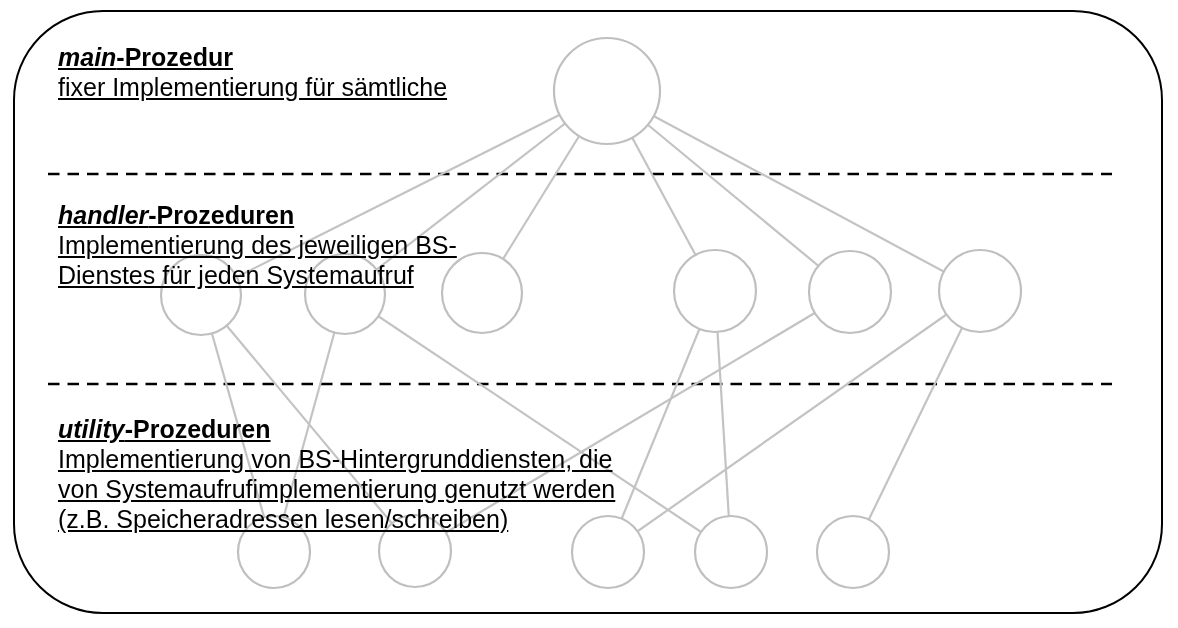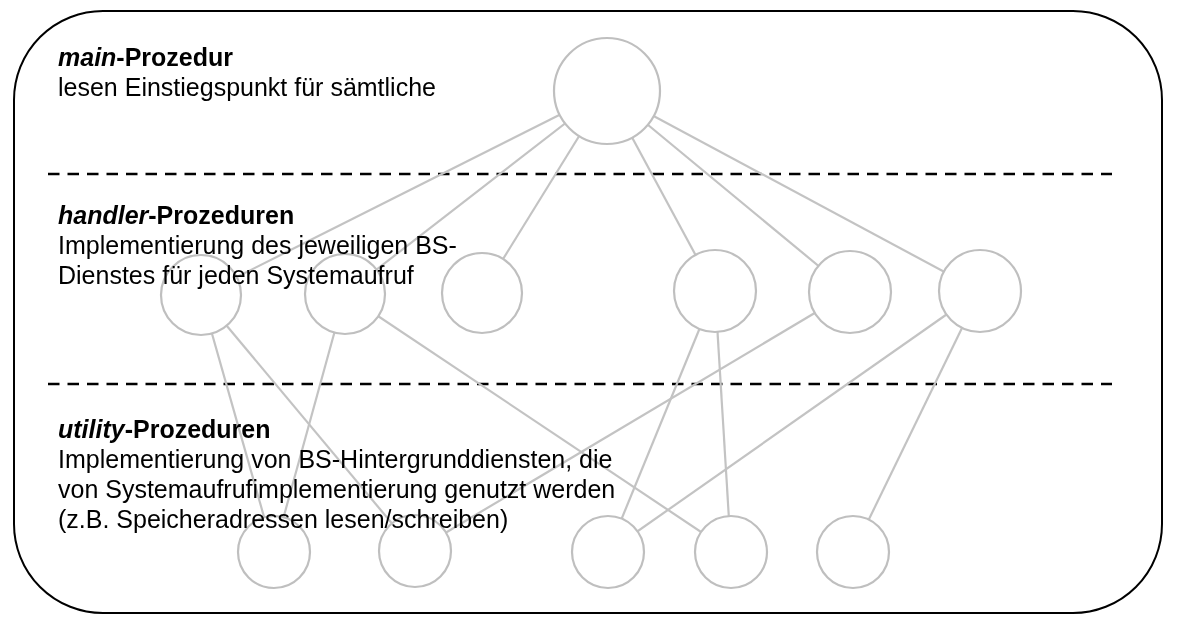--- a/index.html
+++ b/index.html
@@ -30,20 +30,21 @@
     left: 0;
     top: 0;
   }
   .label-block {
     position: absolute;
     left: 58px;
     color: #000000;
     font-size: 25px;
     line-height: 30px;
     white-space: nowrap;
+    text-decoration: underline;
   }
   .label-block .heading {
     font-weight: bold;
   }
   .label-block .heading em {
     font-style: italic;
   }
   #block-main    { top: 42px;  }
   #block-handler { top: 200px; }
   #block-utility { top: 414px; }
@@ -82,21 +83,21 @@
       <circle cx="415" cy="551" r="36" fill="#ffffff" stroke="#bfbfbf" stroke-width="2.2"></circle>
       <circle cx="608" cy="552" r="36" fill="#ffffff" stroke="#bfbfbf" stroke-width="2.2"></circle>
       <circle cx="731" cy="552" r="36" fill="#ffffff" stroke="#bfbfbf" stroke-width="2.2"></circle>
       <circle cx="853" cy="552" r="36" fill="#ffffff" stroke="#bfbfbf" stroke-width="2.2"></circle>
     </svg>
 
   <div class="frame"></div>
 
   <div class="label-block" id="block-main">
     <div class="heading"><em>main</em><span>-Prozedur</span></div>
-    <div class="body-line">lesen Einstiegspunkt für sämtliche</div>
+    <div class="body-line">fixer Implementierung für sämtliche</div>
   </div>
 
   <div class="label-block" id="block-handler">
     <div class="heading"><em>handler</em><span>-Prozeduren</span></div>
     <div class="body-line">Implementierung des jeweiligen BS-</div>
     <div class="body-line">Dienstes für jeden Systemaufruf</div>
   </div>
 
   <div class="label-block" id="block-utility">
     <div class="heading"><em>utility</em><span>-Prozeduren</span></div>

